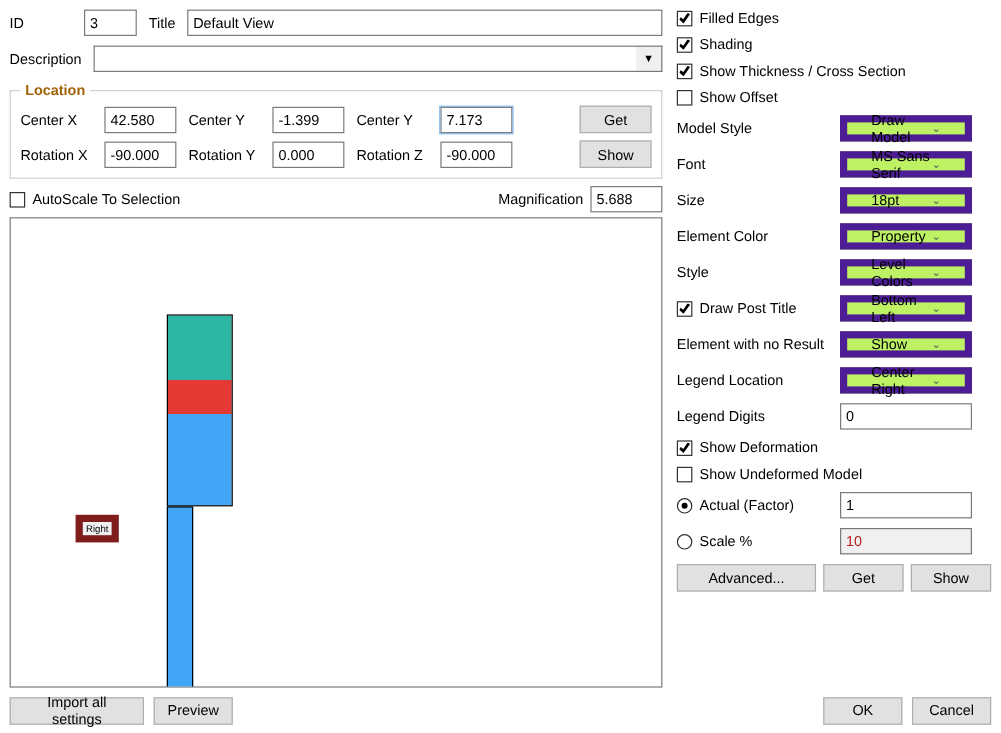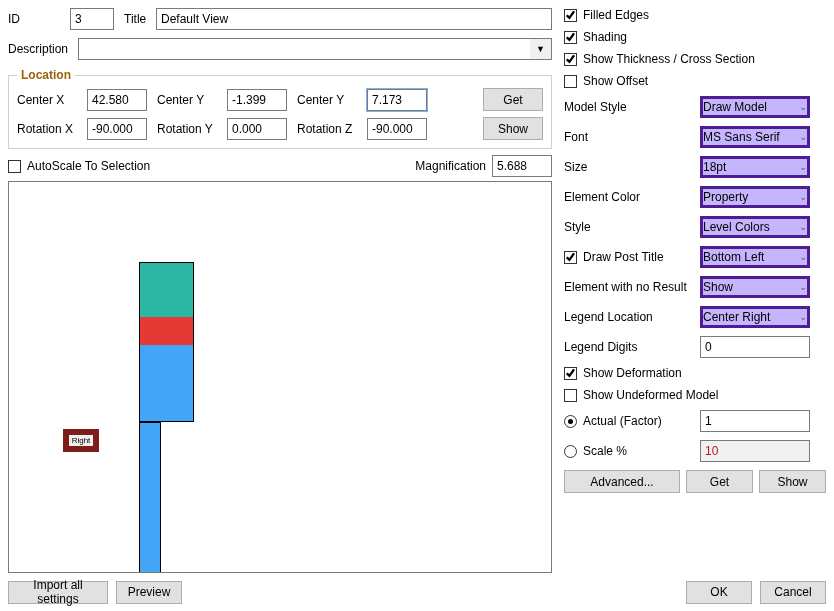--- a/index.html
+++ b/index.html
@@ -42,33 +42,33 @@
   .loc-row input.text { width: 60px; margin-right: 10px; }
   .loc-row .btn { width: 60px; margin-left: auto; }
   .autoscale-row { display: flex; align-items: center; margin-bottom: 4px; }
   .autoscale-row .mag-lbl { margin-left: auto; margin-right: 6px; }
   .preview {
     flex: 1; border: 1px solid #7a7a7a; background: #fff; position: relative; overflow: hidden;
   }
   .opt-row { display: flex; align-items: center; margin-bottom: 8px; }
   .opt-row .lbl { flex: 0 0 136px; }
   .sel {
-    height: 22px; border: 3px solid #4c1d95; background: #c4b5fd; width: 110px;
-    display: inline-flex; align-items: center; padding: 0 0; position: relative; cursor: pointer;
+    height: 22px; border: 6px solid #4c1d95; background: #bef264; width: 110px;
+    display: inline-flex; align-items: center; padding: 0 20px; position: relative; cursor: pointer;
   }
   .sel .caret { margin-left: auto; font-size: 9px; color: #555; }
   .right-buttons { display: flex; gap: 6px; margin-bottom: 8px; }
   .right-buttons .btn { flex: 1; }
   .footer {
     height: 38px; display: flex; align-items: center; padding: 0 8px; gap: 8px;
     border-top: 0;
   }
   .footer .spacer { flex: 1; }
   .footer .btn { width: 66px; }
-  .footer .btn.wide { width: 100px; }
+  .footer .btn.wide { width: 112px; }
   .dropdown-btn {
     width: 22px; height: 22px; border: 1px solid #7a7a7a; border-left: none; background: #f0f0f0;
     display: inline-flex; align-items: center; justify-content: center; cursor: pointer;
   }
   .dropdown-btn .caret { font-size: 9px; }
   
   .model { position: absolute; left: 130px; top: 80px; width: 320px; height: 185px; }
   .left-wall { left: 0; top: 0; width: 55px; height: 160px; background: linear-gradient(#2bb7a3 0 34%, #e53935 34% 52%, #42a5f5 52% 100%); }
   .right-wall { left: 280px; top: 0; width: 22px; height: 160px; background: #42a5f5; }
   .model div { border: 1px solid #000; }

